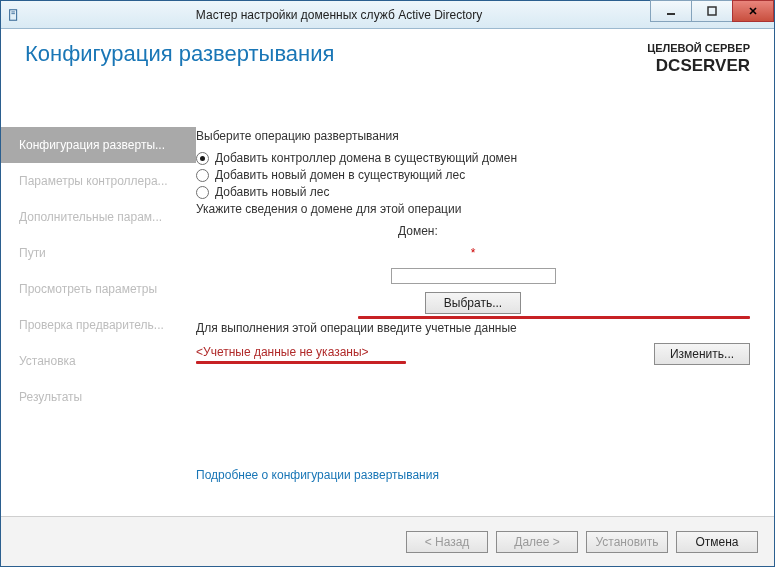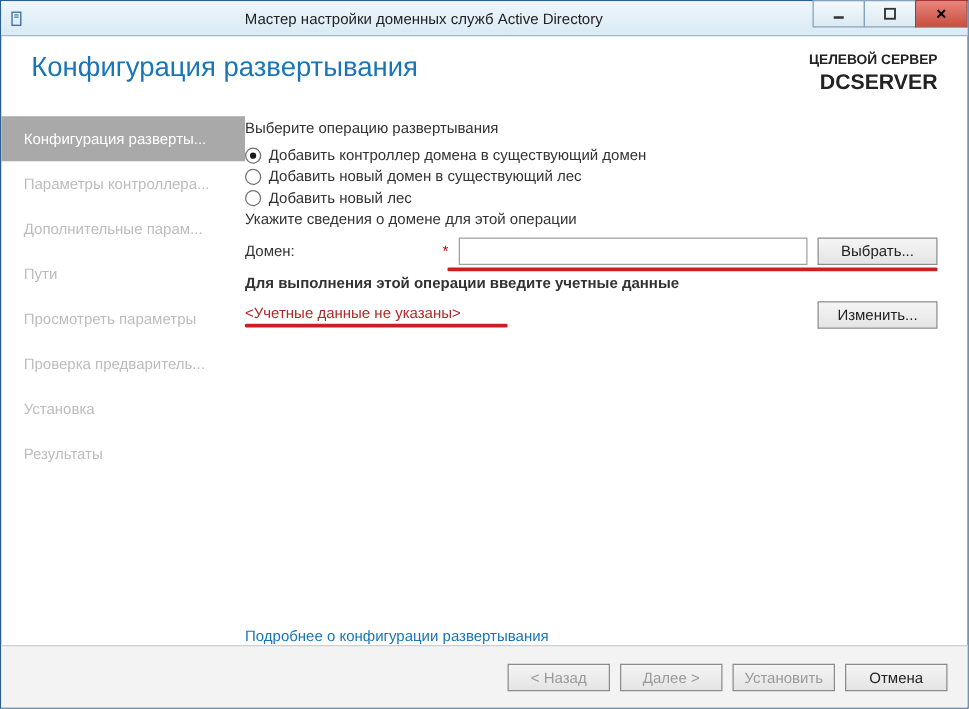--- a/index.html
+++ b/index.html
@@ -6,44 +6,44 @@
     body { background: #888; width: 775px; height: 567px; overflow: hidden; }
     .window { width: 775px; height: 567px; background: #fff; border: 1px solid #2b5f8f; display: flex; flex-direction: column; }
     .titlebar { height: 28px; background: linear-gradient(#eef6fb,#d9eaf4); display: flex; align-items: center; border-bottom: 1px solid #9cb9cf; }
     .titlebar .sysicon { width: 26px; height: 30px; display:flex; align-items:center; justify-content:center; color:#3a6c99; }
     .titlebar .sysicon svg { width:14px; height:14px; }
     .titlebar .title { flex:1; text-align:center; font-size:12px; color:#222; }
     .win-controls { display:flex; height:22px; margin-top:-8px; }
     .win-btn { width:42px; height:22px; border:1px solid #84a3bc; background: linear-gradient(#f3f9fc,#dceaf3); display:flex; align-items:center; justify-content:center; margin-left:-1px; color:#3a3a3a; }
     .win-btn.close { background: linear-gradient(#e9857c,#c84f3e); color:#3a1210; border-color:#a33; }
     .win-btn svg { width:10px; height:10px; }
-    .content { flex:1; display:flex; flex-direction:column; }
+    .content { flex:1; display:flex; flex-direction:column;gap:34px; }
     .header-row { display:flex; padding: 12px 24px 6px 24px; align-items:flex-start; }
     .page-title { font-size: 22px; color:#1976b6; font-weight:400; flex:1; }
     .target-block { text-align:right; font-size:11px; color:#555; line-height:1.3; }
     .target-block .tserver { font-weight:bold; color:#222; font-size:11px; }
     .target-block .tname   { font-weight:bold; color:#222; font-size:17px; }
     .main-row { flex:1; display:flex; padding: 6px 24px 0 0; overflow:hidden; }
     .sidebar { width: 195px; padding-top: 4px; }
     .side-item { height:36px; padding: 0 10px 0 18px; font-size:12px; color:#bdbdbd; display:flex; align-items:center; white-space:nowrap; overflow:hidden; text-overflow:ellipsis; }
     .side-item.active { background:#a9a9a9; color:#fff; }
     .pane { flex:1; font-size:12px; color:#333; padding-top: 4px; position:relative; }
     .pane .section-lbl { margin-bottom:8px; margin-top:2px; }
     .radio-row { display:flex; align-items:center; margin:3px 0; gap:6px; }
     .radio-outer { width:13px; height:13px; border:1px solid #707070; border-radius:50%; display:flex; align-items:center; justify-content:center; background:#fff;}
     .radio-dot { width:5px; height:5px; border-radius:50%; background:#1a1a1a; }
     .spec-row { margin-top:16px; }
-    .form-row { display:flex; align-items:center; margin-top:8px; gap:8px; }
+    .form-row { display:flex; align-items:center; margin-top:8px; gap:8px;flex-direction:column; }
     .form-label { width: 150px; }
     .req-star { color:#c00; font-size:12px; }
     .tb { flex:1; height:22px; border:1px solid #a0a0a0; background:#fff; padding:0 4px; font-size:12px; }
     .btn { height:22px; border:1px solid #8c8c8c; background: linear-gradient(#f5f5f5,#e4e4e4); font-size:12px; color:#222; padding:0 8px; min-width:90px; cursor:pointer; }
     .btn.small { min-width: 96px; }
     .underline-red { height:3px; background:#c72124; border-radius:1px; margin-top:2px; }
-    .creds-row { margin-top:16px;font-weight:bold; }
+    .creds-row { margin-top:16px; }
     .creds-line { display:flex; align-items:center; margin-top:6px; }
     .creds-text { color:#b02a2a; }
     .creds-underline-wrap { display:inline-block; }
     .link-row { position:absolute; bottom: 0; left:0; }
     .link { color:#1976b6; font-size:12px; text-decoration:none; cursor:pointer; }
     .footer { border-top:1px solid #cfcfcf; height:50px; display:flex; align-items:center; justify-content:flex-end; padding:0 16px; gap:8px; background:#f3f3f3; }
     .footer .btn { min-width:82px; }
     .footer .btn.disabled { color:#9a9a9a; }
     .footer .btn.cancel { font-weight:normal; }
   </style>

